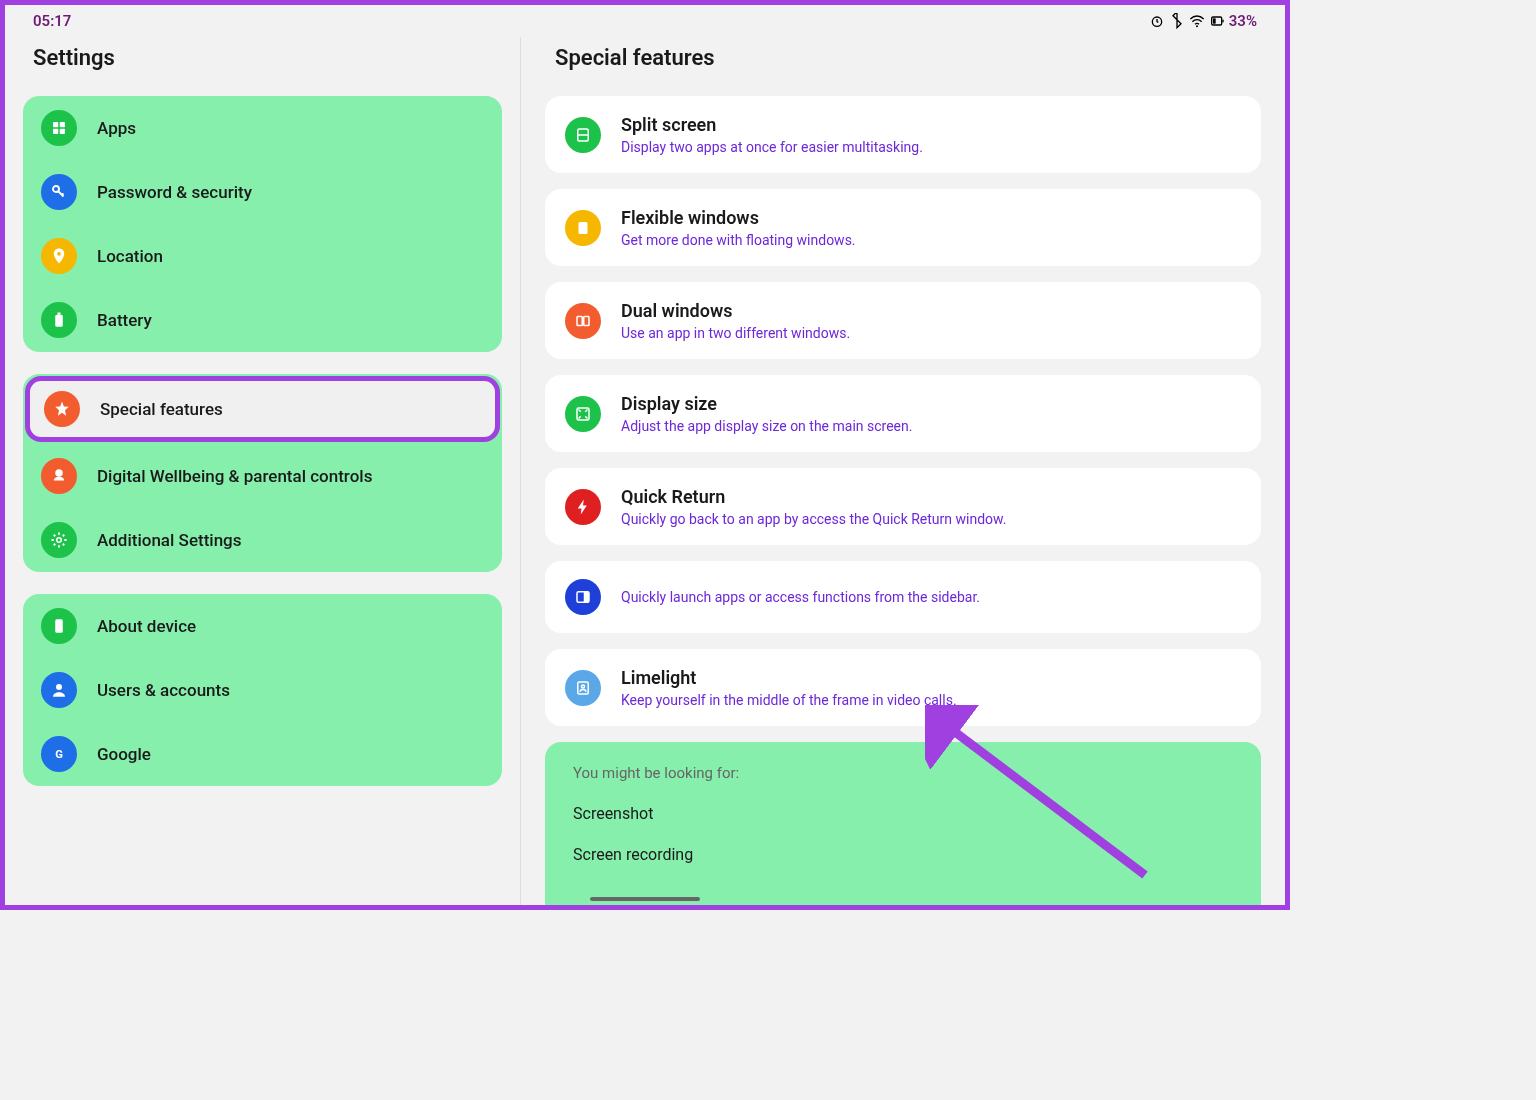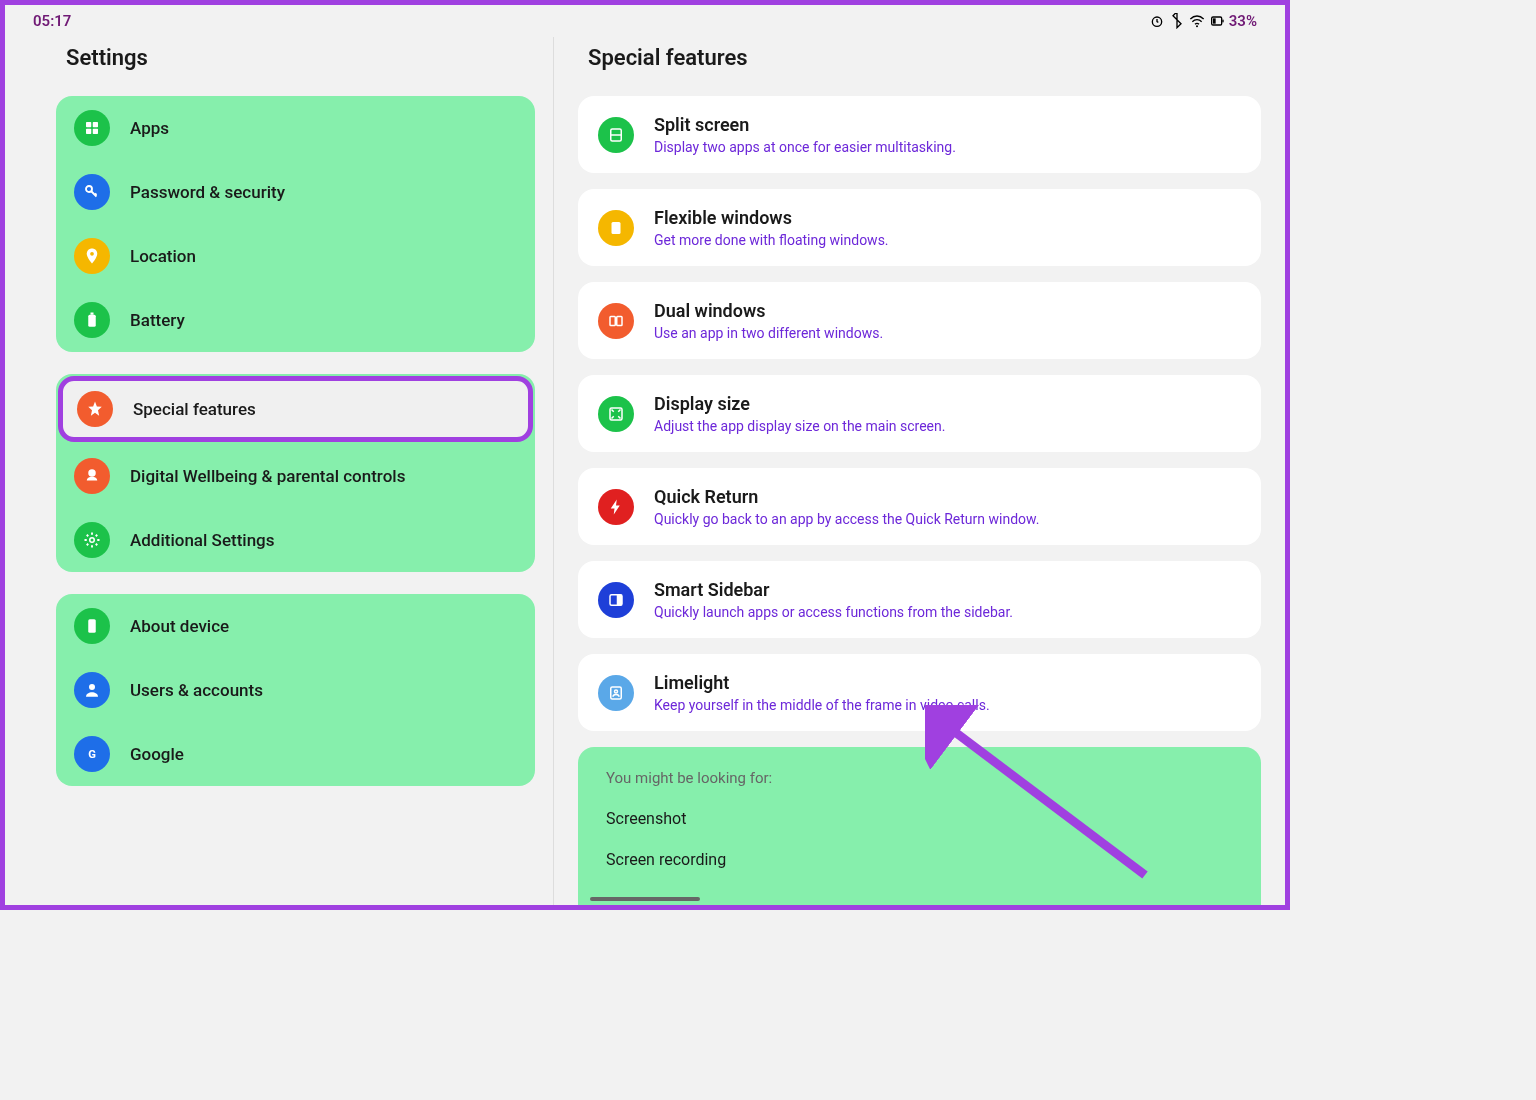--- a/index.html
+++ b/index.html
@@ -21,21 +21,20 @@
   font-size: 15px;
   font-weight: 600;
   color: #701a75;
   gap: 28px;
 }
 .status-right { display: flex; align-items: center; gap: 4px; }
 .status-icon { width: 16px; height: 16px; }
 .container {
   display: flex;
   height: calc(100% - 32px);
-  padding-left: 33px;
 }
 .left-panel {
   width: 516px;
   border-right: 1px solid #ddd;
   padding: 0 18px;
   overflow-y: auto;
 }
 .right-panel {
   flex: 1;
   padding: 0 24px;
@@ -323,21 +322,20 @@
     </div>
   </div>
         <div class="feature-card">
     <div class="icon-circle" style="background:#1e3fd8">
       <svg viewBox="0 0 24 24">
               <rect x="4" y="5" width="16" height="14" rx="2" fill="none" stroke="#fff" stroke-width="2"></rect>
               <rect x="13" y="5" width="7" height="14"></rect>
             </svg>
     </div>
     <div class="feature-text">
-      <div class="feature-title">Smart Sidebar</div>
       <div class="feature-desc">Quickly launch apps or access functions from the sidebar.</div>
     </div>
   </div>
         <div class="feature-card">
     <div class="icon-circle" style="background:#5aa8e8">
       <svg viewBox="0 0 24 24">
               <rect x="5" y="4" width="14" height="16" rx="2" fill="none" stroke="#fff" stroke-width="2"></rect>
               <circle cx="12" cy="10" r="2" fill="none" stroke="#fff" stroke-width="2"></circle>
               <path d="M8 17c0-2 2-3 4-3s4 1 4 3" fill="none" stroke="#fff" stroke-width="2"></path>
             </svg>

